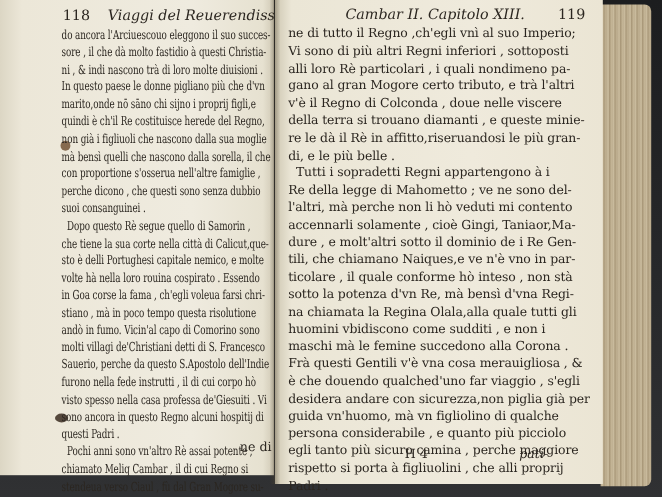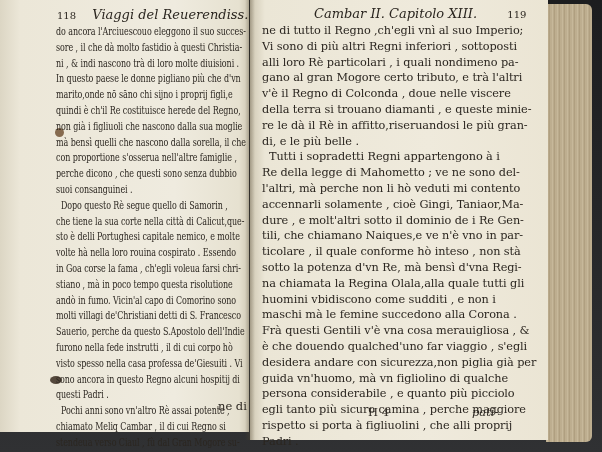--- a/index.html
+++ b/index.html
@@ -6,21 +6,21 @@
   body{width:602px;height:452px;overflow:hidden;background:#2a2b2c;position:relative;font-family:"DejaVu Serif","Liberation Serif",serif;}
   .scene{position:absolute;left:0;top:0;width:602px;height:452px;background:linear-gradient(180deg,#1c1d1f 0%,#303133 100%);}
   .page{position:absolute;color:#2b2620;}
   .page-left{left:0;top:0;width:249px;height:432px;background:linear-gradient(90deg,#dcd6c4 0%,#ece7d8 8%,#efebdf 70%,#e6e1d0 96%,#cfc8b4 100%);}
   .page-right{left:250px;top:0;width:298px;height:440px;background:linear-gradient(90deg,#cfc8b3 0%,#ebe6d6 5%,#efeadc 60%,#ebe5d4 100%);}
   .fore-edge{position:absolute;left:546px;top:4px;width:46px;height:438px;background:repeating-linear-gradient(90deg,#b9a98b 0px,#cbbd9f 2px,#a99879 3px,#c4b596 5px);border-radius:0 6px 6px 0;}
   .gutter{position:absolute;left:245px;top:0;width:10px;height:440px;background:linear-gradient(90deg,rgba(0,0,0,0) 0%,rgba(80,70,50,.35) 50%,rgba(0,0,0,0) 100%);}
   .stain{position:absolute;left:55px;top:128px;width:9px;height:9px;border-radius:50%;background:#6b4a2a;opacity:.8;}
   .stain2{position:absolute;left:50px;top:376px;width:12px;height:8px;border-radius:50%;background:#3a2c20;opacity:.85;}
   .header{position:absolute;font-size:13px;font-style:italic;white-space:nowrap;}
-  .pagenum{font-style:normal;font-size:10px;}
+  .pagenum{font-style:normal;font-size:13px;}
   .lines{position:absolute;font-size:11.3px;line-height:15.8px;white-space:pre;letter-spacing:-0.1px;}
   .line{display:block;}
   .sig{position:absolute;font-size:11.5px;white-space:nowrap;}
 </style>
 </head>
 <body>
 
 <div class="scene">
   <div class="fore-edge"></div>
 

